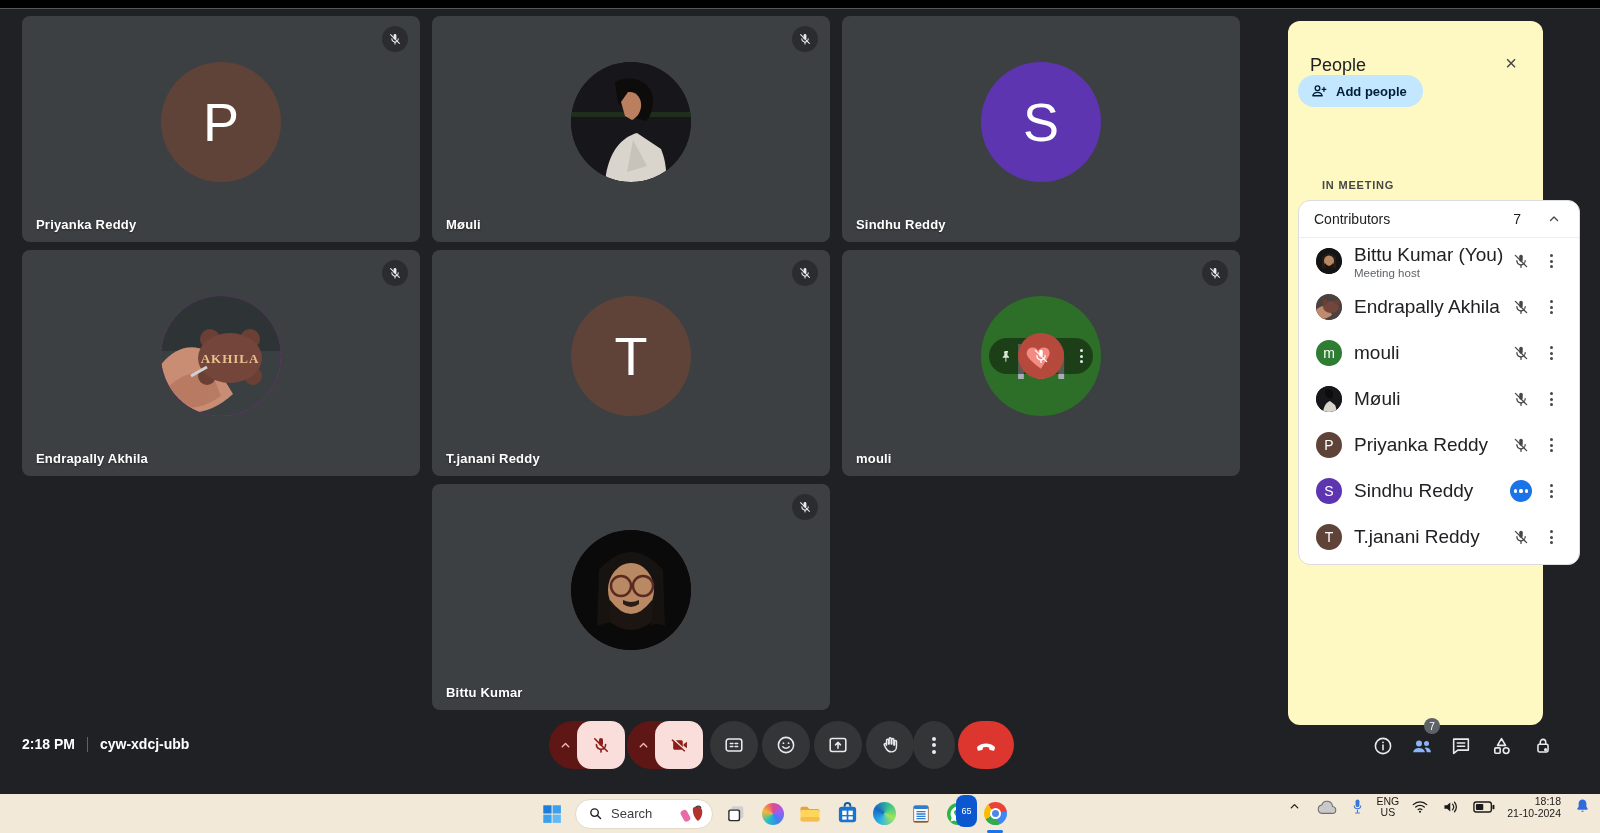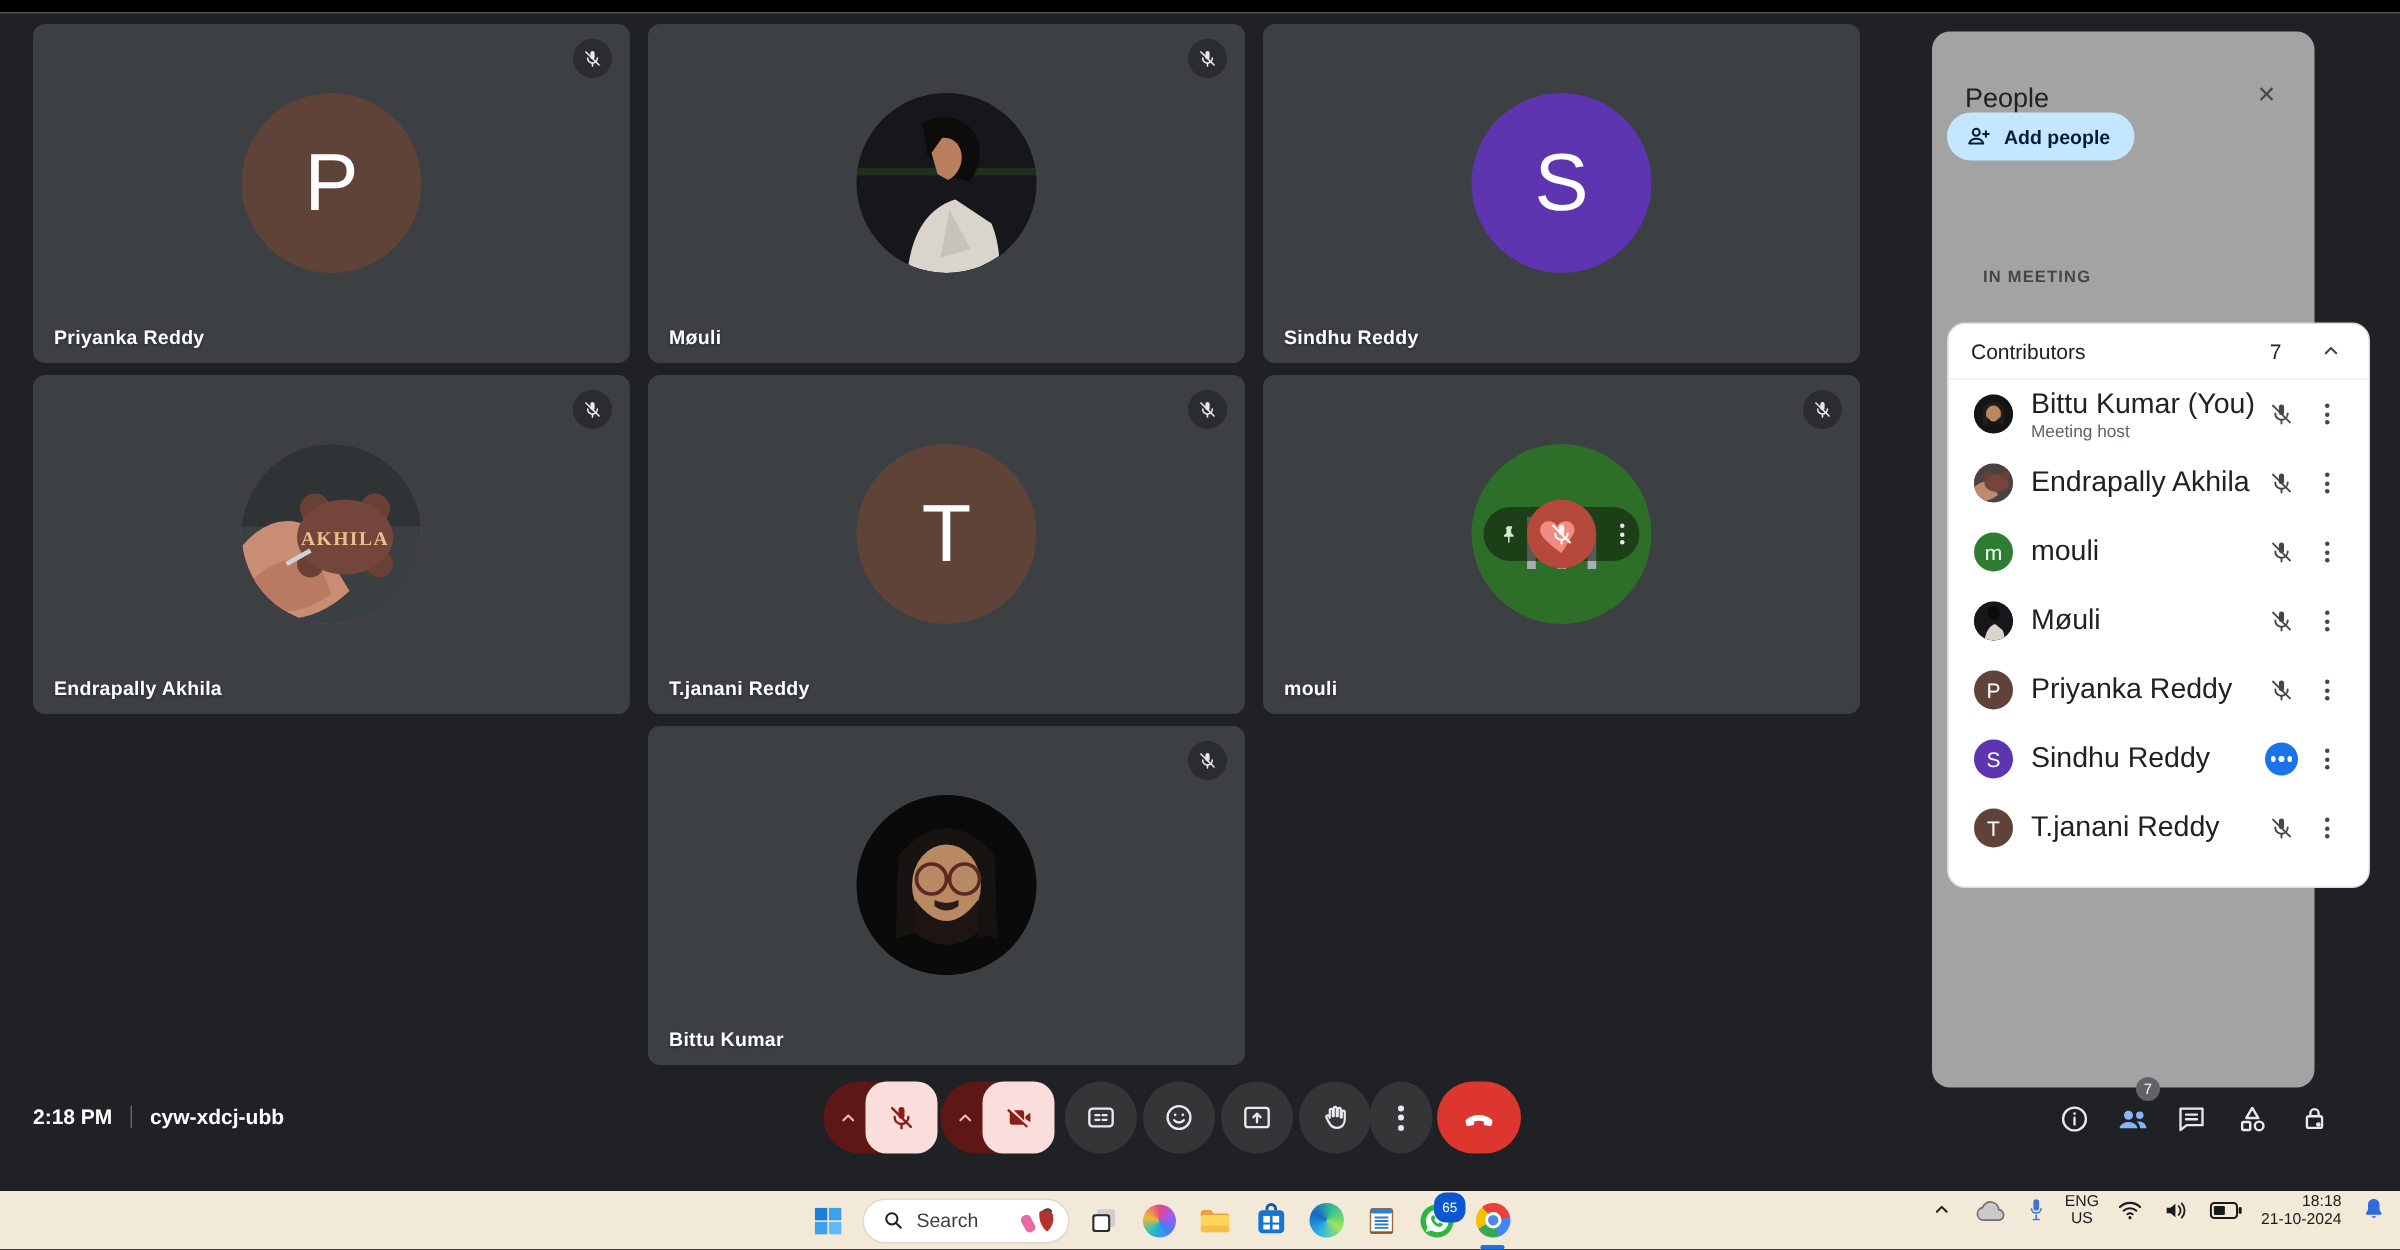--- a/index.html
+++ b/index.html
@@ -14,29 +14,29 @@
   .avatar-big{position:absolute;left:50%;top:47%;transform:translate(-50%,-50%);width:120px;height:120px;border-radius:50%;display:flex;align-items:center;justify-content:center;color:#fff;font-size:54px;font-weight:400;overflow:hidden;}
   .av-brown{background:#5f4339;} .av-purple{background:#5e35b1;} .av-green-d{background:#2d6e28;color:#a9aeb4;font-size:66px;font-weight:500;}
   .photo-svg{width:120px;height:120px;display:block;}
   
   .hoverpill{position:absolute;left:50%;top:47%;transform:translate(-50%,-50%);width:104px;height:36px;border-radius:18px;background:rgba(15,25,10,.55);display:flex;align-items:center;justify-content:space-between;padding:0 10px;box-sizing:border-box;}
   .heartbadge{position:relative;width:46px;height:46px;border-radius:50%;background:#b5493b;display:flex;align-items:center;justify-content:center;flex:0 0 auto;}
   .heartbadge .mslash{position:absolute;left:50%;top:50%;transform:translate(-50%,-50%);color:#fff;}
   .kebab{display:flex;flex-direction:column;gap:2.5px;align-items:center;}
   .kebab i{width:3px;height:3px;border-radius:50%;background:currentColor;display:block;}
   
-  .panel{position:absolute;left:1288px;top:21px;width:255px;height:704px;background:#a3a3a3;border-radius:12px;box-sizing:border-box;color:#1f1f1f;}
+  .panel{position:absolute;left:1288px;top:21px;width:255px;height:704px;background:#fef9c3;border-radius:12px;box-sizing:border-box;color:#1f1f1f;}
   .panel-title{position:absolute;left:22px;top:34px;font-size:18px;color:#202124;}
   .panel-close{position:absolute;right:18px;top:28px;width:28px;height:28px;border:none;background:none;font-size:20px;color:#444746;cursor:pointer;line-height:28px;text-align:center;padding:0;}
   .addpeople{position:absolute;left:10px;top:54px;height:32px;border:none;border-radius:16px;background:#c2e7ff;color:#001d35;font-size:13px;font-weight:700;display:flex;align-items:center;gap:8px;padding:0 16px 0 12px;cursor:pointer;font-family:inherit;}
   .searchbox{position:absolute;left:12px;top:98px;width:276px;height:40px;box-sizing:border-box;border:1px solid #c4c7c5;border-radius:8px;display:flex;align-items:center;gap:10px;padding:0 12px;color:#444746;}
   .searchbox input{border:none;outline:none;flex:1;font-size:14px;color:#1f1f1f;font-family:inherit;background:transparent;}
   .searchbox input::placeholder{color:#5f6368;}
   .inmeeting{position:absolute;left:14px;top:158px;font-size:11px;font-weight:700;letter-spacing:.8px;color:#444746;padding-left:20px;}
-  .contrib-box{position:absolute;left:10px;top:194px;width:282px;border:1px solid #dadce0;border-radius:12px;box-sizing:border-box;background:#fff;padding-bottom:16px;}
+  .contrib-box{position:absolute;left:10px;top:179px;width:282px;border:1px solid #dadce0;border-radius:12px;box-sizing:border-box;background:#fff;padding-bottom:4px;}
   .contrib-head{height:36px;display:flex;align-items:center;padding:0 18px 0 15px;border-bottom:1px solid #eceef0;cursor:pointer;}
   .contrib-head .lbl{flex:1;font-size:14px;color:#202124;}
   .contrib-head .cnt{font-size:14px;color:#202124;margin-right:26px;}
   .prow{height:46px;display:flex;align-items:center;padding:0 15px 0 17px;}
   .prow .pav{width:26px;height:26px;border-radius:50%;flex:0 0 auto;display:flex;align-items:center;justify-content:center;color:#fff;font-size:14px;overflow:hidden;}
   .prow .ptxt{flex:1;margin-left:12px;min-width:0;}
   .prow .pname{font-size:19px;color:#202124;white-space:nowrap;}
   .prow .psub{font-size:11.5px;color:#5f6368;margin-top:1px;}
   .prow .pmic{width:34px;display:flex;justify-content:center;color:#444746;}
   .prow .pkebab{width:26px;display:flex;justify-content:center;color:#444746;cursor:pointer;}
@@ -55,21 +55,21 @@
   .peoplebadge{position:absolute;left:1424px;top:718px;min-width:16px;height:16px;border-radius:8px;background:#5f6368;color:#fff;font-size:10px;display:flex;align-items:center;justify-content:center;padding:0 2px;box-sizing:border-box;}
   
   .taskbar{position:absolute;left:0;top:794px;width:1600px;height:39px;background:#f2e9d8;display:block;}
   .tb-center{position:absolute;left:538px;top:0;height:39px;display:flex;align-items:center;gap:9px;}
   .tb-ico{width:28px;height:28px;display:flex;align-items:center;justify-content:center;position:relative;cursor:pointer;}
   .searchpill{width:138px;height:30px;background:#fff;border:1px solid #e2d9c8;border-radius:15px;display:flex;align-items:center;gap:8px;padding:0 6px 0 12px;box-sizing:border-box;color:#1f1f1f;cursor:pointer;}
   .searchpill .stxt{flex:1;font-size:13px;color:#3c3c3c;}
   .tray{position:absolute;right:8px;top:0;height:25px;display:flex;align-items:center;gap:11px;color:#1b1b1b;}
   .tray .txt2{font-size:10.5px;line-height:11px;text-align:center;}
   .tray .clock{font-size:10.5px;line-height:12px;text-align:right;}
-  .badge-blue{position:absolute;right:-5px;top:-5px;min-width:15px;height:20px;border-radius:8px;background:#0b57d0;color:#fff;font-size:9px;display:flex;align-items:center;justify-content:center;padding:0 3px;}
+  .badge-blue{position:absolute;right:-5px;top:-5px;min-width:15px;height:32px;border-radius:8px;background:#0b57d0;color:#fff;font-size:9px;display:flex;align-items:center;justify-content:center;padding:0 3px;}
   .chrome-underline{position:absolute;bottom:-5px;left:50%;transform:translateX(-50%);width:16px;height:3px;border-radius:2px;background:#1a73e8;}
   svg{display:block;}
 </style>
 </head>
 <body>
 
 <div class="screen">
   <div class="top-strip"></div>
 
   <div class="tile" style="left:22px;top:16px;">

